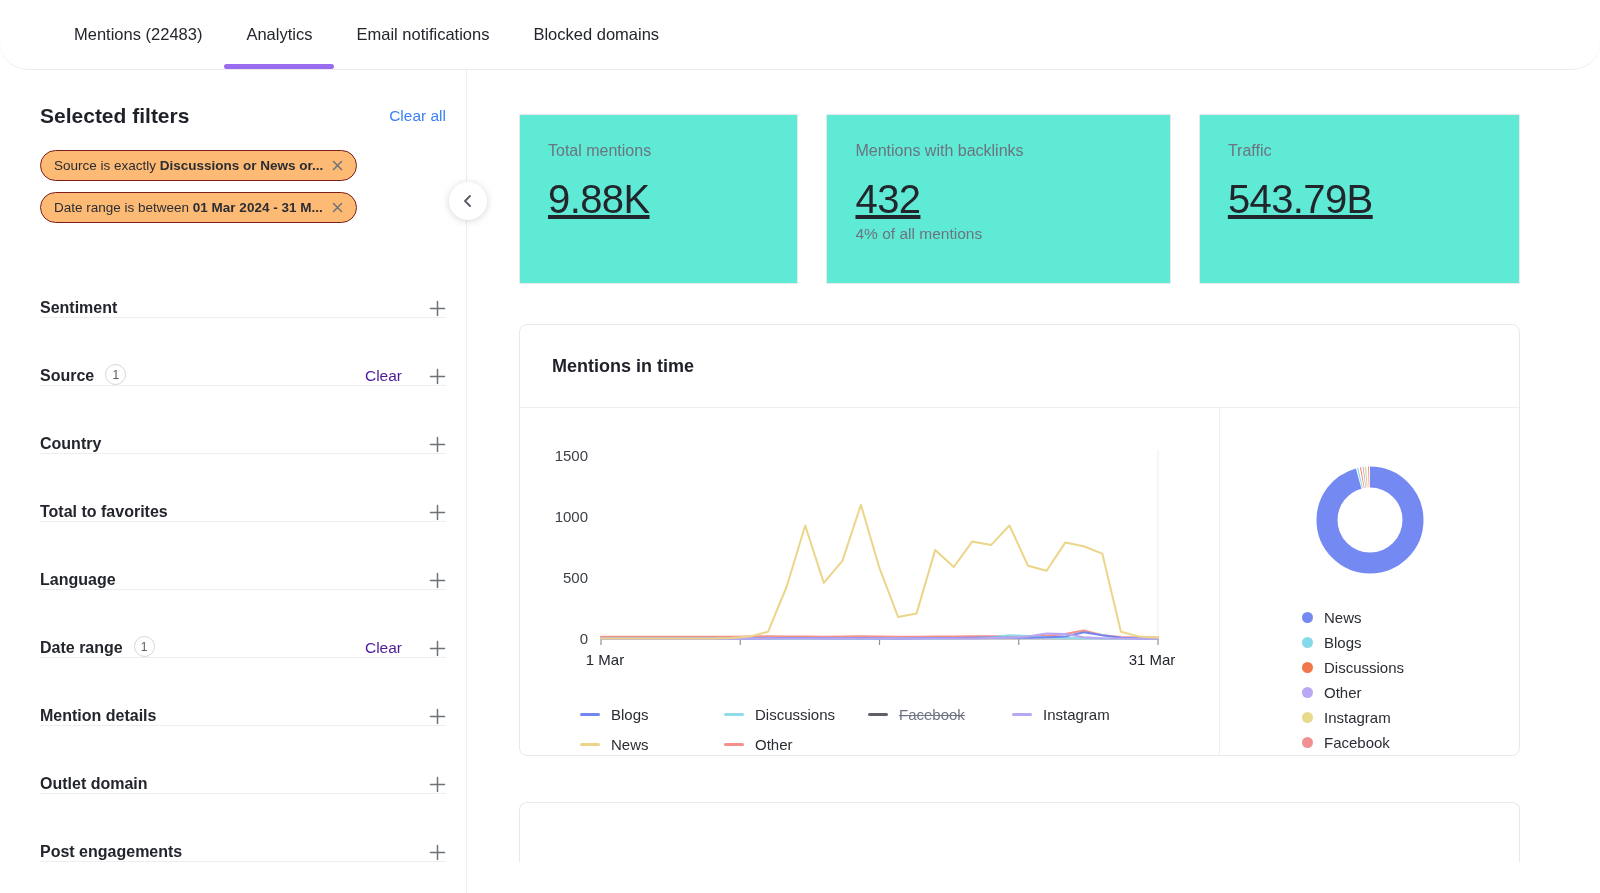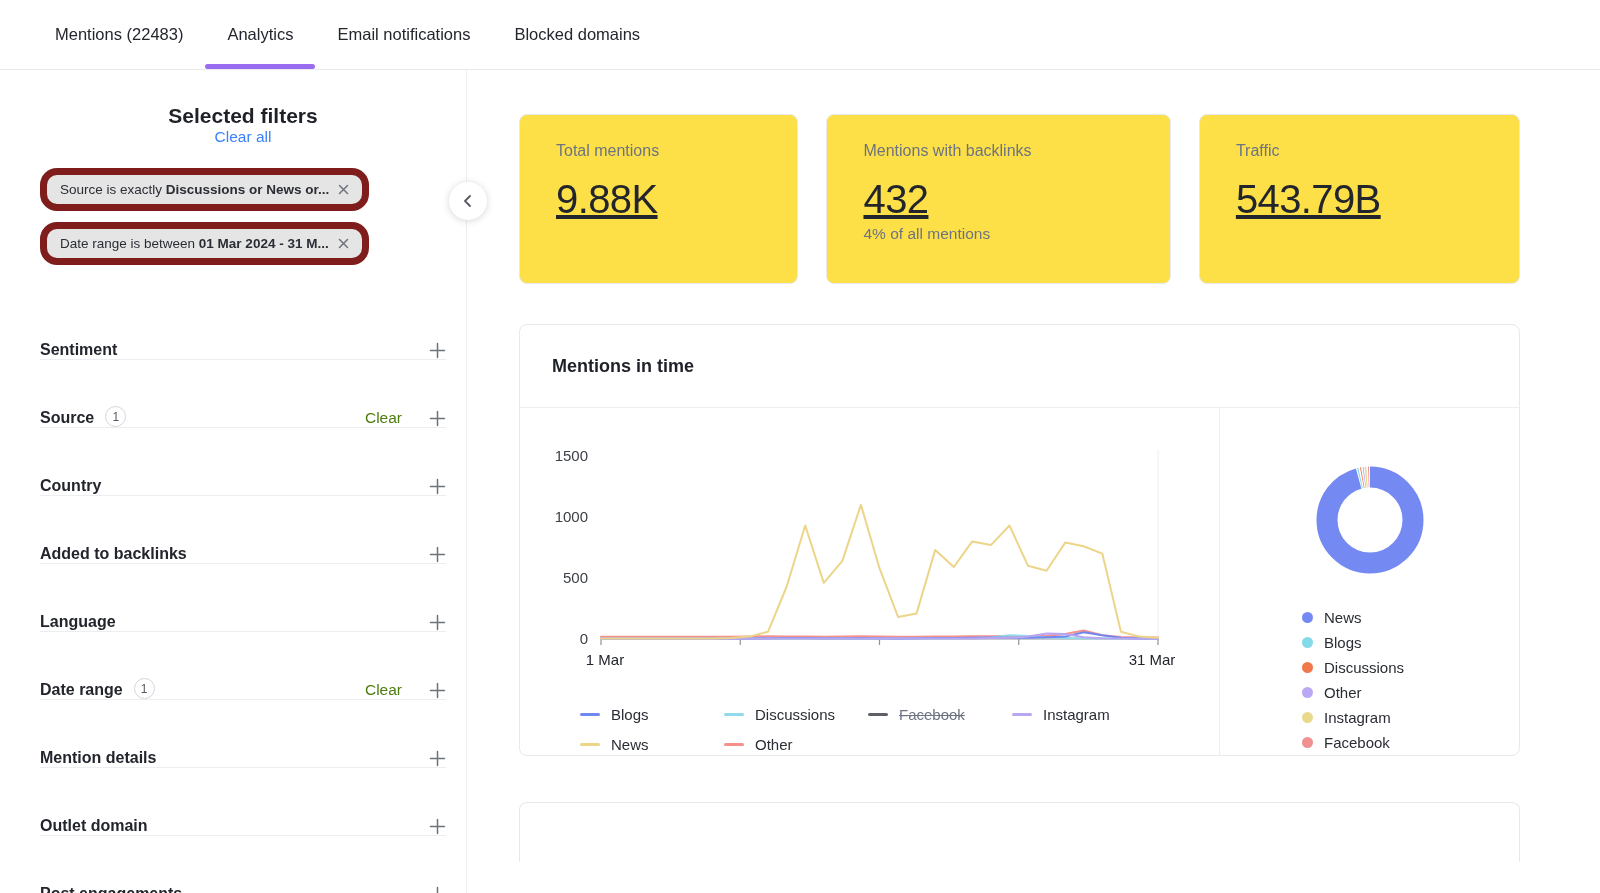--- a/index.html
+++ b/index.html
@@ -6,60 +6,60 @@
   html,body { margin:0; padding:0; }
   body {
     width:1600px; height:893px; overflow:hidden;
     font-family:"Liberation Sans","DejaVu Sans",sans-serif;
     color:#23262d; background:#fff;
   }
   svg text { font-family:"Liberation Sans","DejaVu Sans",sans-serif; }
 
   
   .topbar { height:70px; border-bottom:1px solid #e8eaed; background:#fff;
-            display:flex; align-items:stretch; padding-left:55px; }
+            display:flex; align-items:stretch; padding-left:74px;border-radius:28px; }
   #tabs { display:flex; gap:44px; align-items:stretch; }
   .tab { position:relative; background:none; border:none; padding:0; cursor:pointer;
          font-family:inherit; font-size:16.5px; color:#23262d; display:flex; align-items:center; }
   .tab.active::after { content:""; position:absolute; left:-22px; right:-22px; bottom:0;
          height:5px; background:#9a6cf0; border-radius:4px; }
 
   
   .content { display:flex; height:823px; position:relative; }
   .sidebar { width:467px; flex:0 0 467px; padding:34px 20px 0 40px; border-right:1px solid #efeff2; }
   .main { flex:1; padding:44px 0 0 52px; background:#fff; overflow:hidden; }
 
   
-  .sb-head { display:flex; justify-content:space-between; align-items:center; margin-bottom:22px;flex-direction:column; }
+  .sb-head { display:flex; justify-content:space-between; align-items:center; margin-bottom:22px; }
   .sb-head h2 { margin:0; font-size:21px; font-weight:700; color:#1e2128; }
   .clear-all { font-size:15.5px; color:#3b82f6; cursor:pointer; }
   .chips { margin-bottom:16px; }
-  .chip { display:inline-flex; align-items:center; gap:9px; border:7px solid #7f1d1d;
+  .chip { display:inline-flex; align-items:center; gap:9px; border:1px solid #7f1d1d;
           border-radius:17px; padding:7px 13px; font-size:13.5px; color:#2a2d34;
-          background:#e5e5e5; margin:0 8px 11px 0; white-space:nowrap; cursor:default; }
+          background:#fdba74; margin:0 8px 11px 0; white-space:nowrap; cursor:default; }
   .chip b { font-weight:700; }
   .chip .x { cursor:pointer; display:inline-flex; }
   .section-row { display:flex; align-items:flex-end; height:68px; border-bottom:1px solid #edeef1; }
   .section-label { font-size:16px; font-weight:700; color:#22252c; }
   .badge { width:21px; height:21px; border:1px solid #d3d6db; border-radius:50%;
            font-size:12px; color:#565b63; display:inline-flex; align-items:center;
            justify-content:center; margin-left:11px; }
   .row-right { margin-left:auto; display:flex; align-items:center; gap:27px; }
-  .clear-link { font-size:15.5px; color:#4d7c0f; cursor:pointer;margin-left:8px; }
+  .clear-link { font-size:15.5px; color:#4c1d95; cursor:pointer;margin-left:8px; }
   .plus-btn { background:none; border:none; padding:0; cursor:pointer; display:flex; }
 
   .collapse-btn { position:absolute; left:449px; top:112px; width:38px; height:38px;
       border-radius:50%; background:#fff; border:none; cursor:pointer;
       box-shadow:0 1px 7px rgba(25,29,38,.18); display:flex; align-items:center;
       justify-content:center; z-index:5; }
 
   
   .stats { display:flex; gap:28px; width:1001px; margin-bottom:40px; }
-  .stat-card { flex:1 1 auto; border:1px solid #e7e9ec; border-radius:8px; background:#fde047;
-               padding:27px 36px; min-height:170px; }
+  .stat-card { flex:1 1 auto; border:1px solid #e7e9ec; border-radius:1px; background:#5eead4;
+               padding:27px 28px; min-height:170px; }
   .stat-label { font-size:16px; color:#6d7380; margin-bottom:17px; white-space:nowrap; }
   .stat-value { font-size:40px; color:#22252c; letter-spacing:-0.6px;text-decoration:underline; }
   .stat-sub { font-size:15.5px; color:#6d7380; margin-top:3px; }
 
   
   .chart-card { width:1001px; border:1px solid #e7e9ec; border-radius:8px; background:#fff; }
   .card-head { padding:31px 32px 30px; border-bottom:1px solid #edeef1; }
   .card-head h3 { margin:0; font-size:18px; font-weight:700; color:#1e2128; }
   .chart-body { display:flex; }
   .chart-left { flex:1; padding:26px 4px 0 26px; }
@@ -148,21 +148,21 @@
             <span class="section-label">Country</span>
             <span class="row-right">
               <button class="plus-btn">
                 <svg width="17" height="17" viewBox="0 0 17 17">
                   <path d="M8.5 1.5 V15.5 M1.5 8.5 H15.5" stroke="#6d7279" stroke-width="1.5" stroke-linecap="round"></path>
                 </svg>
               </button>
             </span>
           </div>
           <div class="section-row">
-            <span class="section-label">Added to backlinks</span>
+            <span class="section-label">Total to favorites</span>
             <span class="row-right">
               <button class="plus-btn">
                 <svg width="17" height="17" viewBox="0 0 17 17">
                   <path d="M8.5 1.5 V15.5 M1.5 8.5 H15.5" stroke="#6d7279" stroke-width="1.5" stroke-linecap="round"></path>
                 </svg>
               </button>
             </span>
           </div>
           <div class="section-row">
             <span class="section-label">Language</span>

